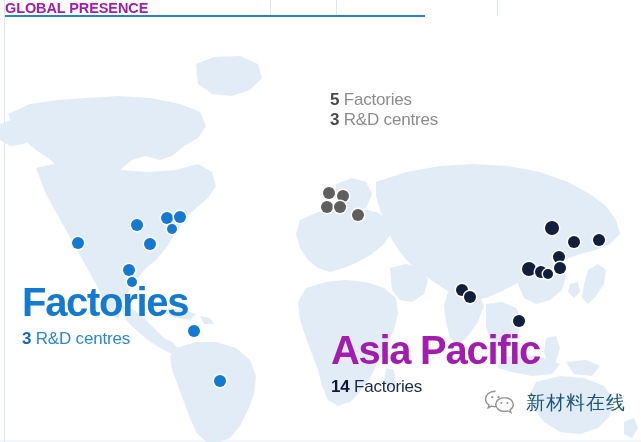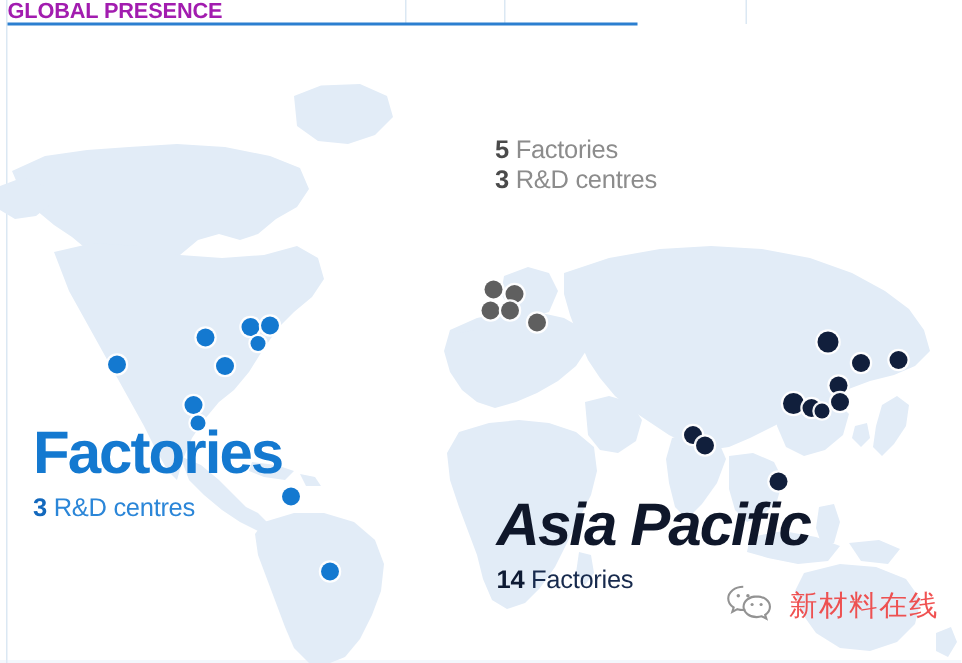--- a/index.html
+++ b/index.html
@@ -93,21 +93,21 @@
   #region-americas .stat .num { color: #1268bd; }
 
   
   #region-europe { left: 330px; top: 83px; }
   #region-europe .region-name { font-size: 37px; color: #5d5d5d; }
   #region-europe .stat { color: #8c8c8c; }
   #region-europe .stat .num { color: #4a4a4a; }
 
   
   #region-asia { left: 331px; top: 330px; }
-  #region-asia .region-name { font-size: 40px; color: #0f172a; font-style: italic; }
+  #region-asia .region-name { font-size: 40px; color: #a21caf; }
   #region-asia .stat { color: #172a4d; }
   #region-asia .stat .num { color: #0d1a33; }
 
   
   .marker {
     position: absolute;
     border-radius: 50%;
     box-shadow: 0 0 0 1.5px rgba(255,255,255,.95);
   }
   .marker.americas { background: #1479d0; }
@@ -119,21 +119,21 @@
     position: absolute;
     left: 483px;
     top: 388px;
     display: flex;
     align-items: center;
     gap: 9px;
     opacity: .92;
   }
   #watermark .wm-text {
     font-size: 19px;
-    color: #ef4444;
+    color: #0c4a6e;
     letter-spacing: 1px;
     font-family: "DejaVu Sans", sans-serif;
     white-space: nowrap;
   }
 </style>
 </head>
 <body>
 
 <div id="root">
 

